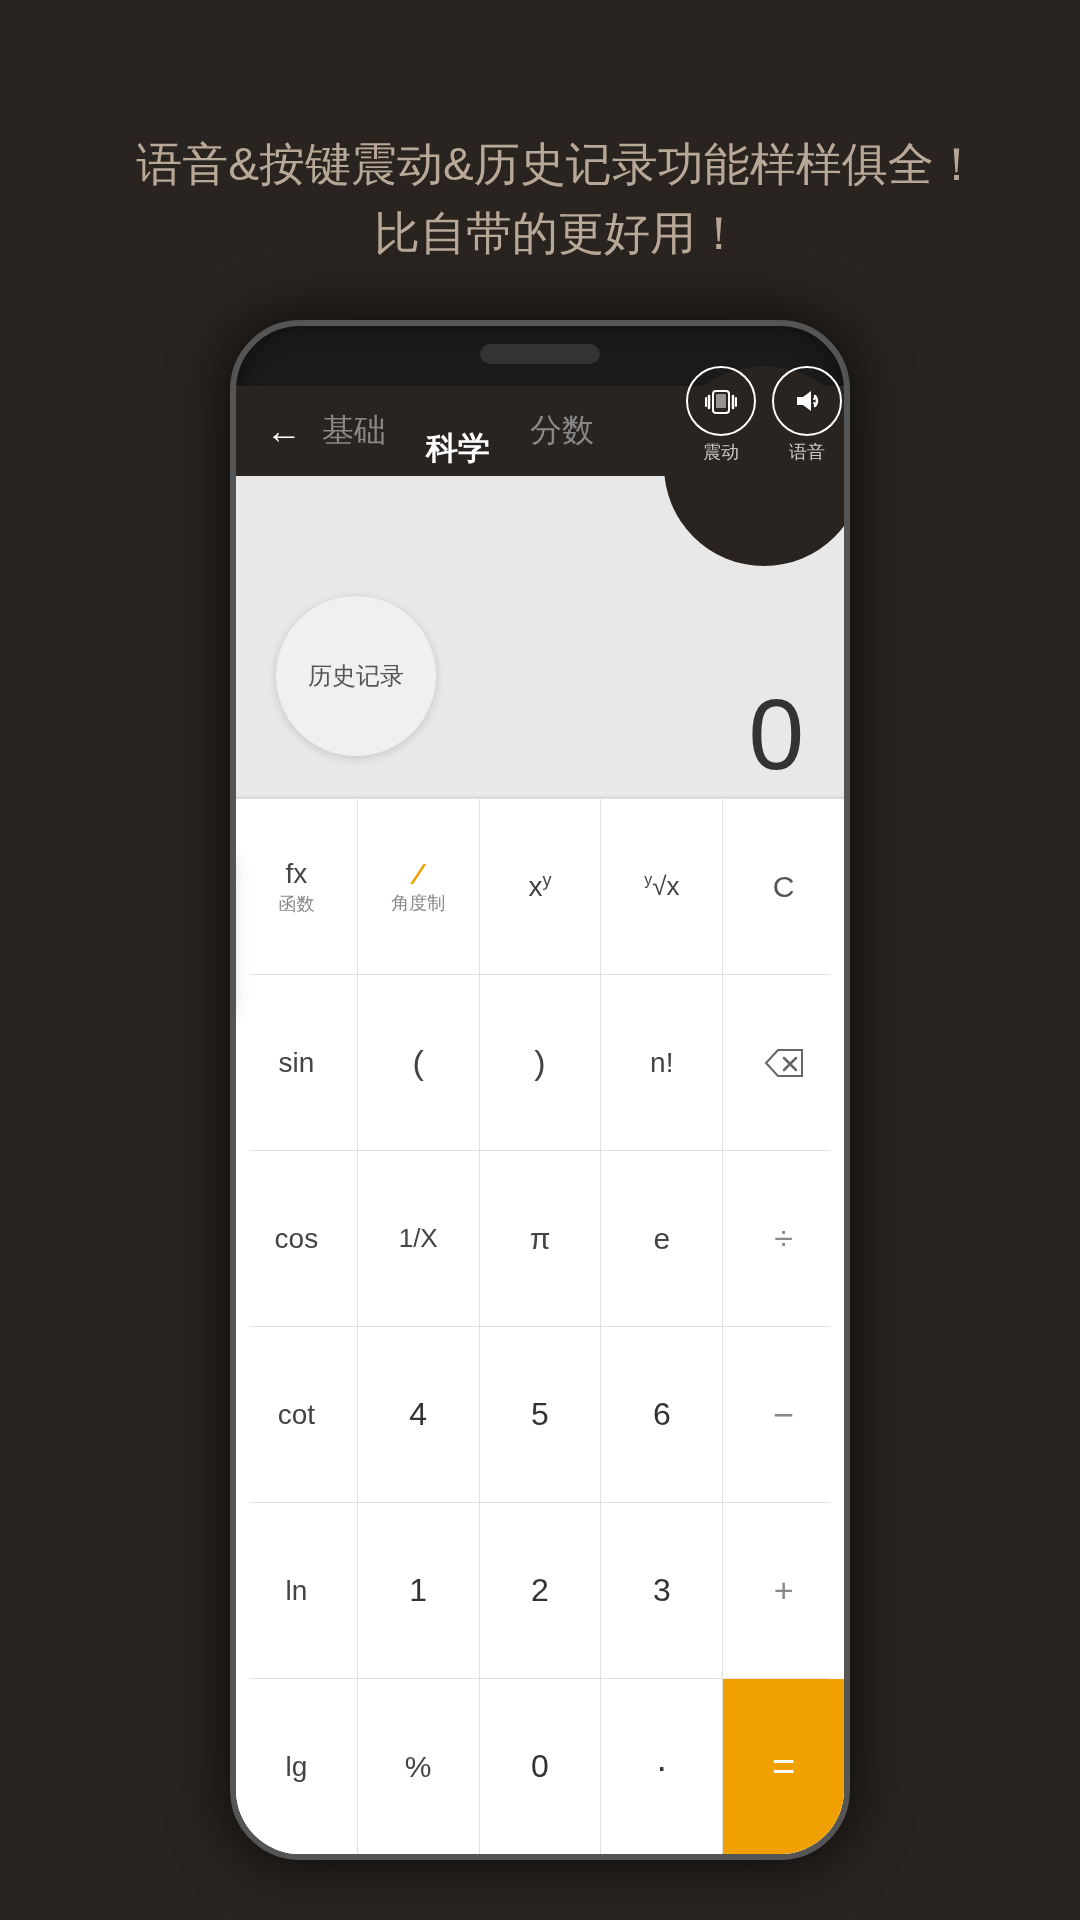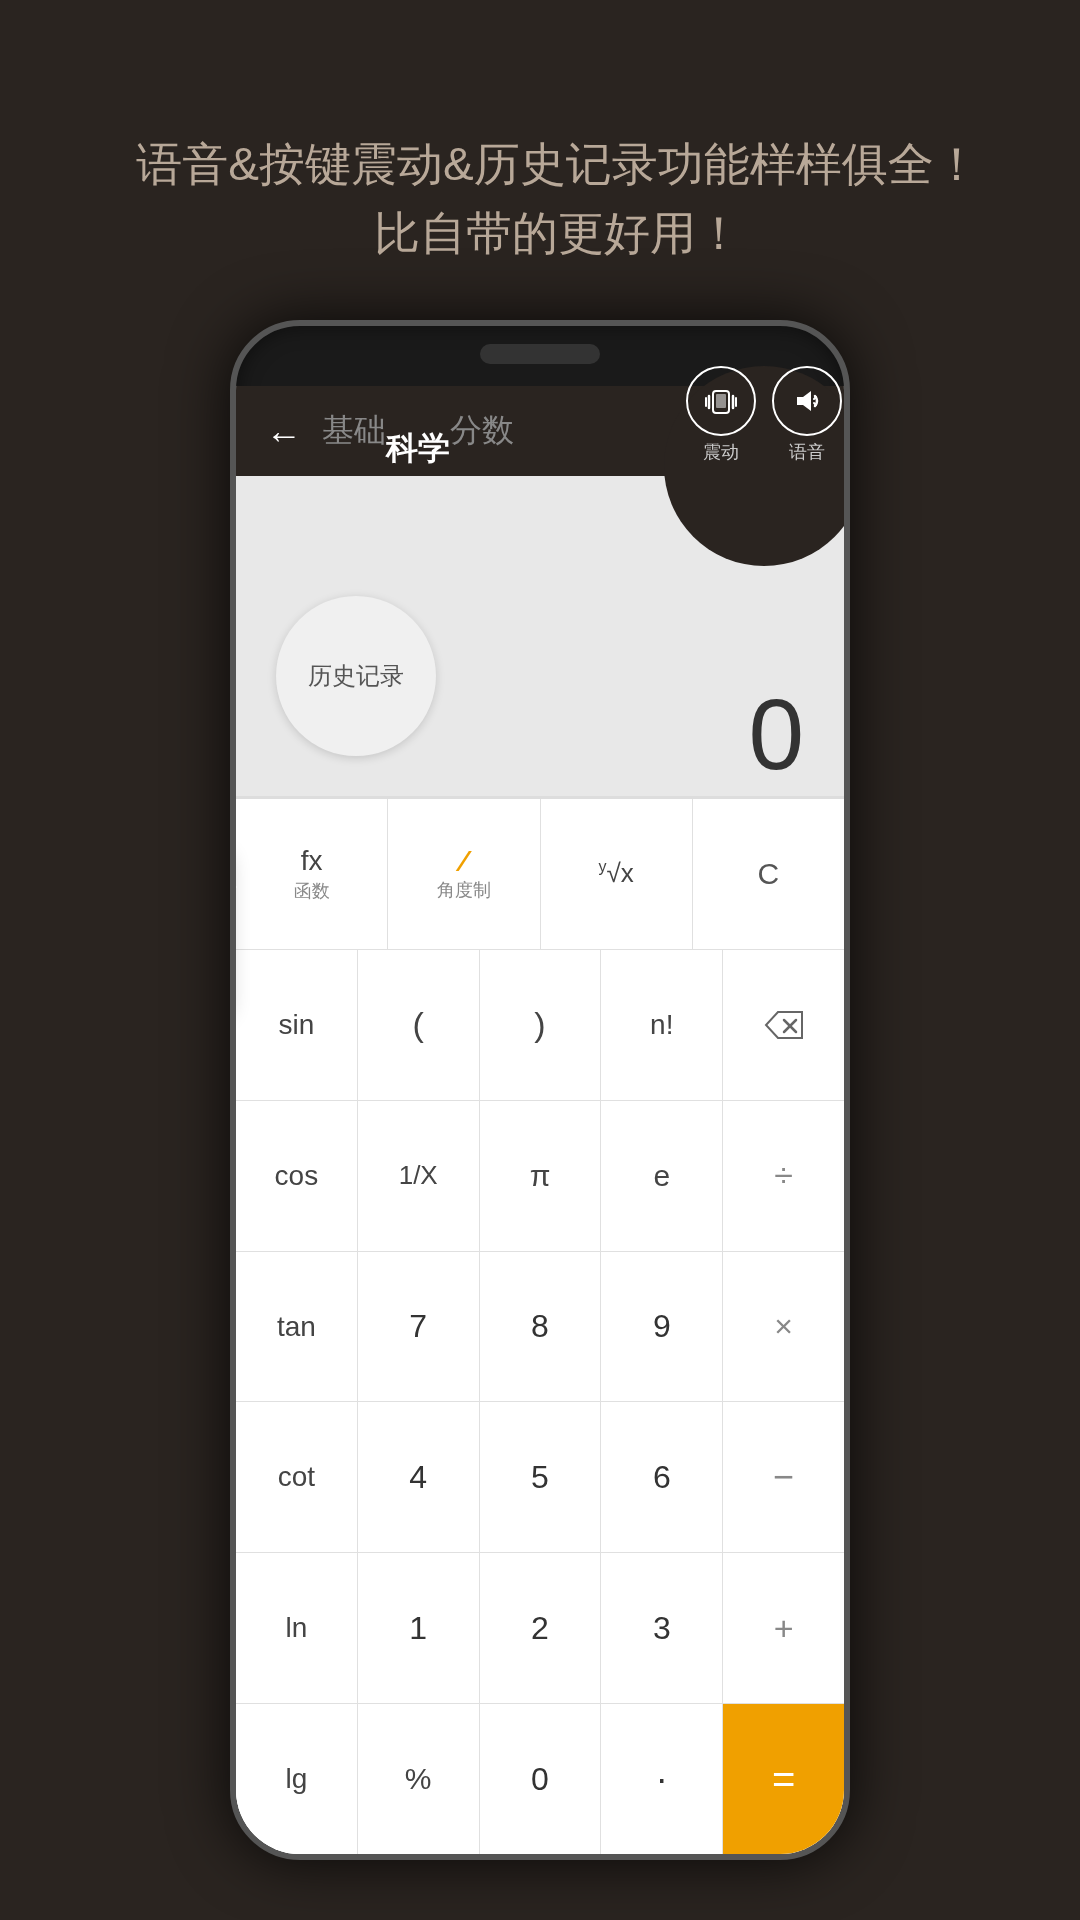--- a/index.html
+++ b/index.html
@@ -88,20 +88,21 @@
     .nav-back {
       color: white;
       font-size: 36px;
       margin-right: 20px;
       cursor: pointer;
     }
 
     .nav-tabs {
       display: flex;
       align-items: center;
+      gap: 40px;
       flex: 1;
     }
 
     .nav-tab {
       color: #888;
       font-size: 32px;
       cursor: pointer;
     }
 
     .nav-tab.active {
@@ -198,20 +199,21 @@
       background: white;
       display: flex;
       flex-direction: column;
       position: relative;
     }
 
     .key-row {
       display: flex;
       flex: 1;
       border-bottom: 1px solid #e0e0e0;
+      border-radius: 18px;
     }
 
     .key-row:last-child {
       border-bottom: none;
     }
 
     .key {
       flex: 1;
       display: flex;
       flex-direction: column;
@@ -369,20 +371,23 @@
             </div>
           </div>
         </div>
         <div class="key">
           <div class="angle-icon">
             <span style="font-size:30px; color:#f0a000; font-weight:bold; line-height:1;">⁄</span>
           </div>
           <span class="key-sub">角度制</span>
         </div>
         <div class="key">
+          <span style="font-size:28px; color:#444;">x<sup style="font-size:18px;">y</sup></span>
+        </div>
+        <div class="key">
           <span style="font-size:26px; color:#444;"><sup style="font-size:16px;">y</sup>√x</span>
         </div>
         <div class="key">
           <span style="font-size:30px; color:#555;">C</span>
         </div>
       </div>
 
       <div class="key-row">
         <div class="key">
           <span style="font-size:28px; color:#444;">sin</span>
@@ -416,37 +421,20 @@
           <span style="font-size:30px; color:#444;">π</span>
         </div>
         <div class="key">
           <span style="font-size:30px; color:#444;">e</span>
         </div>
         <div class="key">
           <span style="font-size:34px; color:#888;">÷</span>
         </div>
       </div>
 
-      <div class="key-row">
-        <div class="key">
-          <span style="font-size:28px; color:#444;">tan</span>
-        </div>
-        <div class="key">
-          <span style="font-size:32px; color:#333;">7</span>
-        </div>
-        <div class="key">
-          <span style="font-size:32px; color:#333;">8</span>
-        </div>
-        <div class="key">
-          <span style="font-size:32px; color:#333;">9</span>
-        </div>
-        <div class="key">
-          <span style="font-size:32px; color:#888;">×</span>
-        </div>
-      </div>
 
       <div class="key-row">
         <div class="key">
           <span style="font-size:28px; color:#444;">cot</span>
         </div>
         <div class="key">
           <span style="font-size:32px; color:#333;">4</span>
         </div>
         <div class="key">
           <span style="font-size:32px; color:#333;">5</span>

